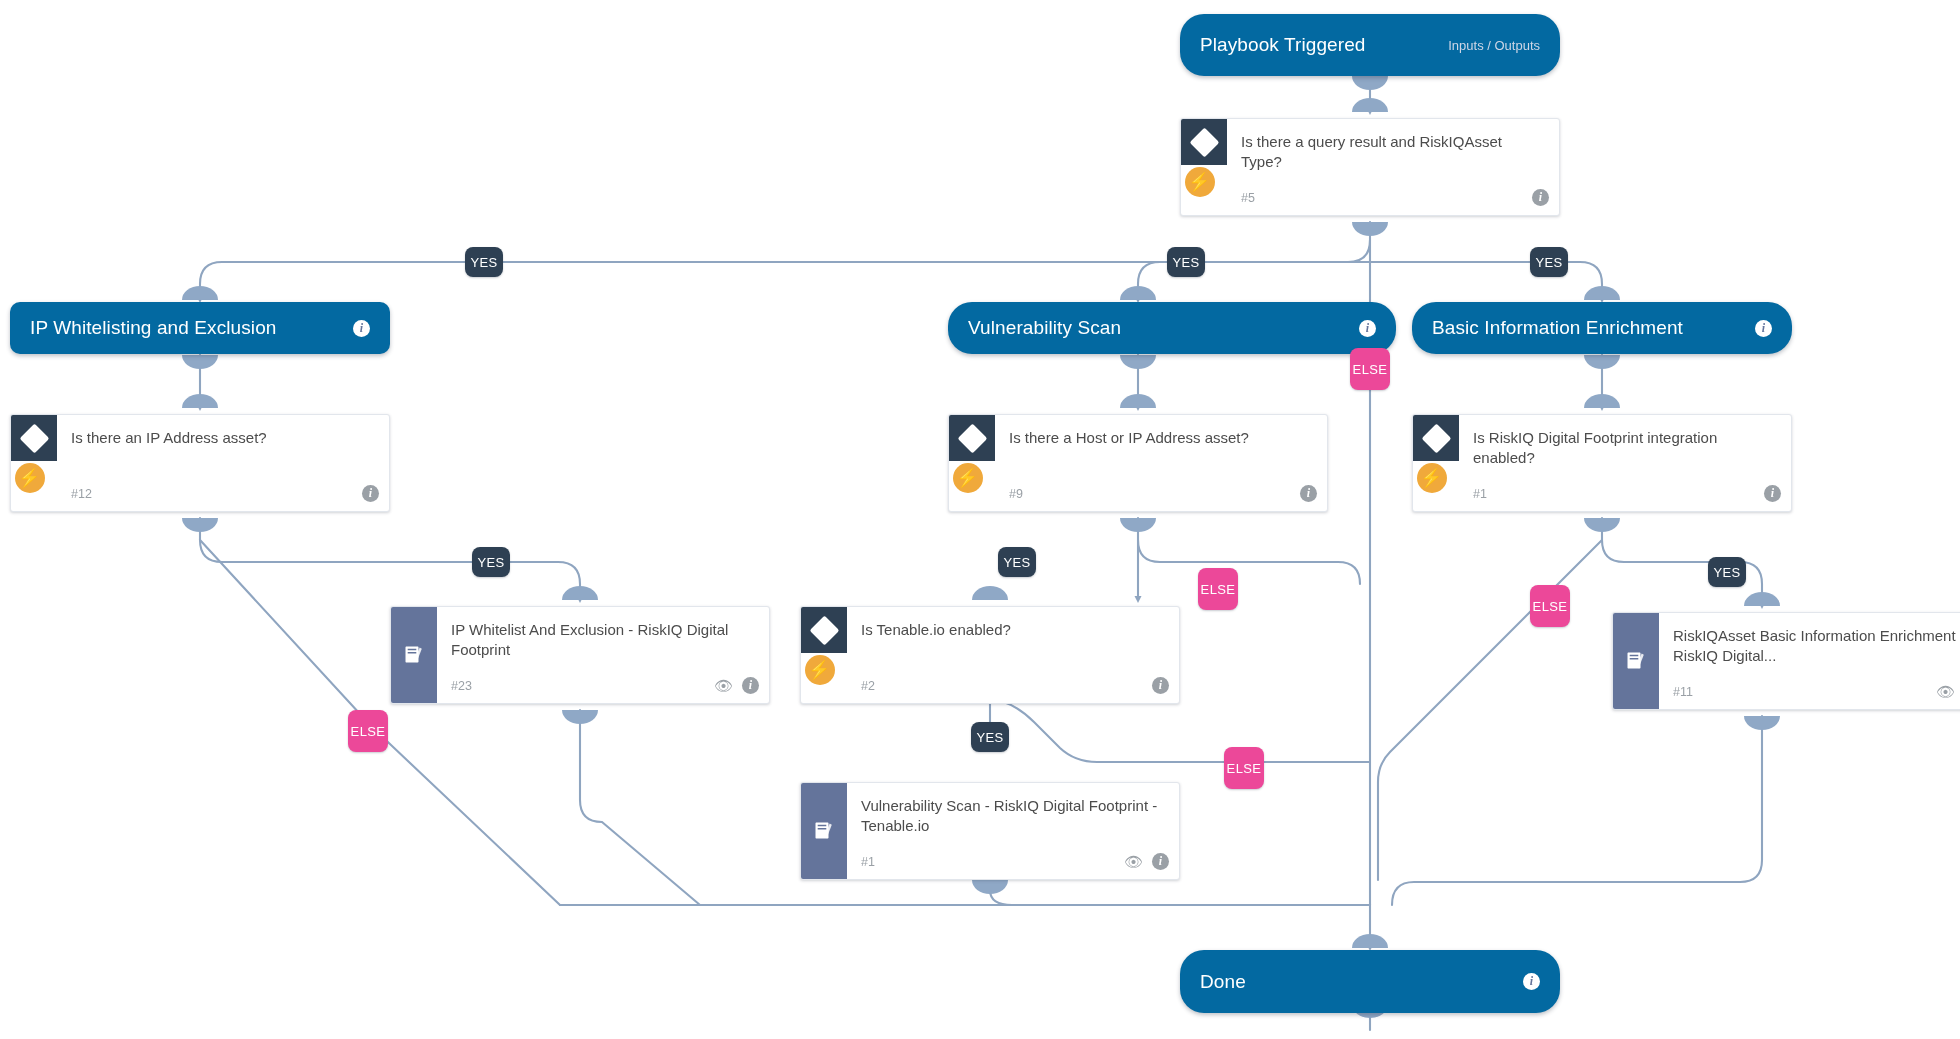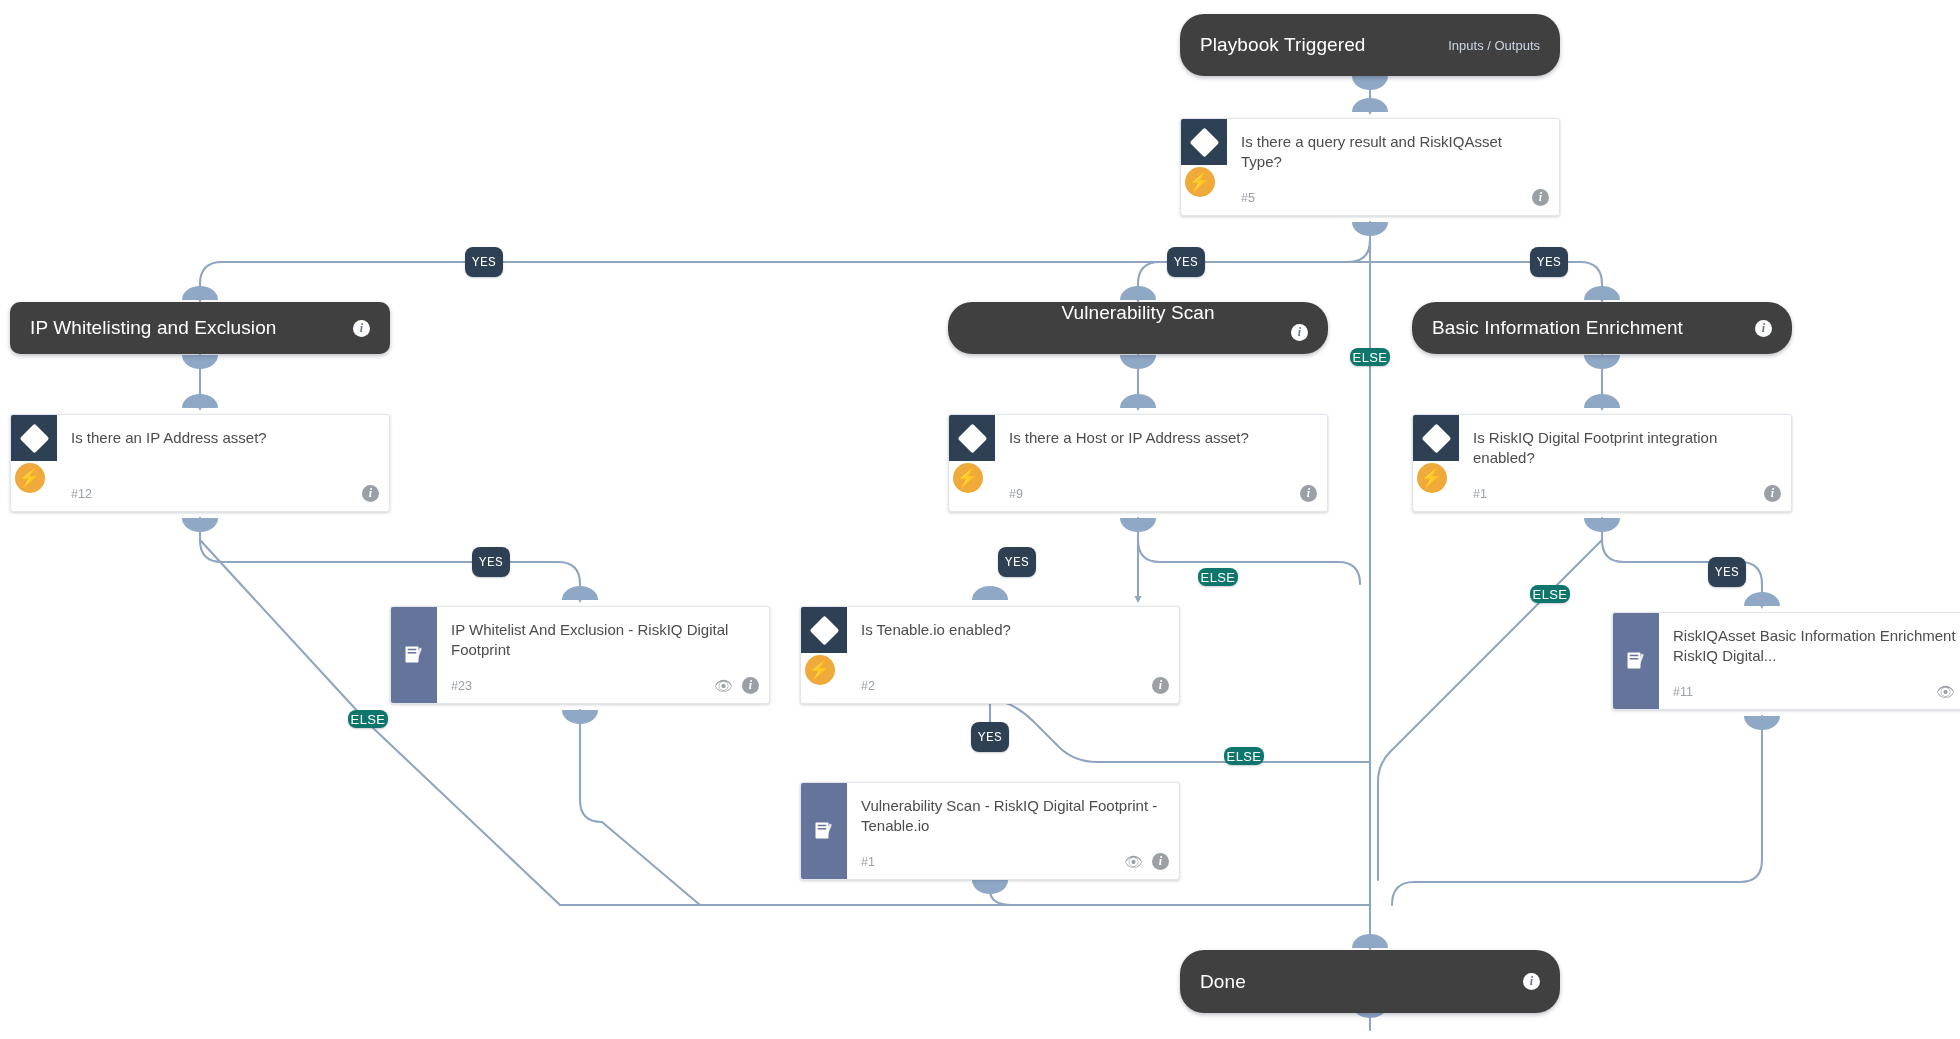--- a/index.html
+++ b/index.html
@@ -9,21 +9,21 @@
     font-family: "Liberation Sans", sans-serif;
     overflow: hidden;
   }
   #canvas { position: relative; width: 1960px; height: 1039px; }
 
   #edges { position: absolute; inset: 0; width: 1960px; height: 1039px; }
 
   
   .pill {
     position: absolute;
-    background: #404040;
+    background: #0369a1;
     border-radius: 24px;
     box-shadow: 0 2px 4px rgba(40,50,70,.30);
     display: flex;
     align-items: center;
     padding: 0 20px;
     color: #ffffff;
   }
   .pill .pill-title {
     font-size: 19px;
     font-weight: 400;
@@ -117,22 +117,22 @@
   .badge {
     position: absolute;
     display: flex; align-items: center; justify-content: center;
     color: #ffffff;
     font-size: 13px;
     font-weight: 400;
     letter-spacing: .4px;
     border-radius: 8px;
     box-shadow: 0 1px 2px rgba(40,50,70,.25);
   }
-  .badge-yes { background: #2e4053; width: 38px; height: 30px; font-family: Liberation Mono, monospace; }
-  .badge-else { background: #0f766e; width: 40px; height: 18px; }
+  .badge-yes { background: #2e4053; width: 38px; height: 30px; }
+  .badge-else { background: #ec4899; width: 40px; height: 42px; }
 </style>
 </head>
 <body>
 
 <div id="canvas">
 
   <svg id="edges" viewBox="0 0 1960 1039" xmlns="http://www.w3.org/2000/svg">
     <defs>
       <marker id="arrow" markerWidth="9" markerHeight="9" refX="5" refY="4.5" orient="auto" markerUnits="userSpaceOnUse">
         <path d="M1,1 L8,4.5 L1,8 z" fill="#8fa5c0"></path>
@@ -236,21 +236,21 @@
         </span>
       </div>
     </div>
   </div>
 
   <div class="pill" style="left:10px; top:302px; width:380px; height:52px;border-radius:10px;">
     <span class="pill-title">IP Whitelisting and Exclusion</span>
     <span class="info info-circle info-white">i</span>
   </div>
 
-  <div class="pill" style="left:948px; top:302px; width:380px; height:52px;flex-direction:column;">
+  <div class="pill" style="left:948px; top:302px; width:448px; height:52px;">
     <span class="pill-title">Vulnerability Scan</span>
     <span class="info info-circle info-white">i</span>
   </div>
 
   <div class="pill" style="left:1412px; top:302px; width:380px; height:52px;">
     <span class="pill-title">Basic Information Enrichment</span>
     <span class="info info-circle info-white">i</span>
   </div>
 
   <div class="card" style="left:10px; top:414px; width:380px; height:98px;">

